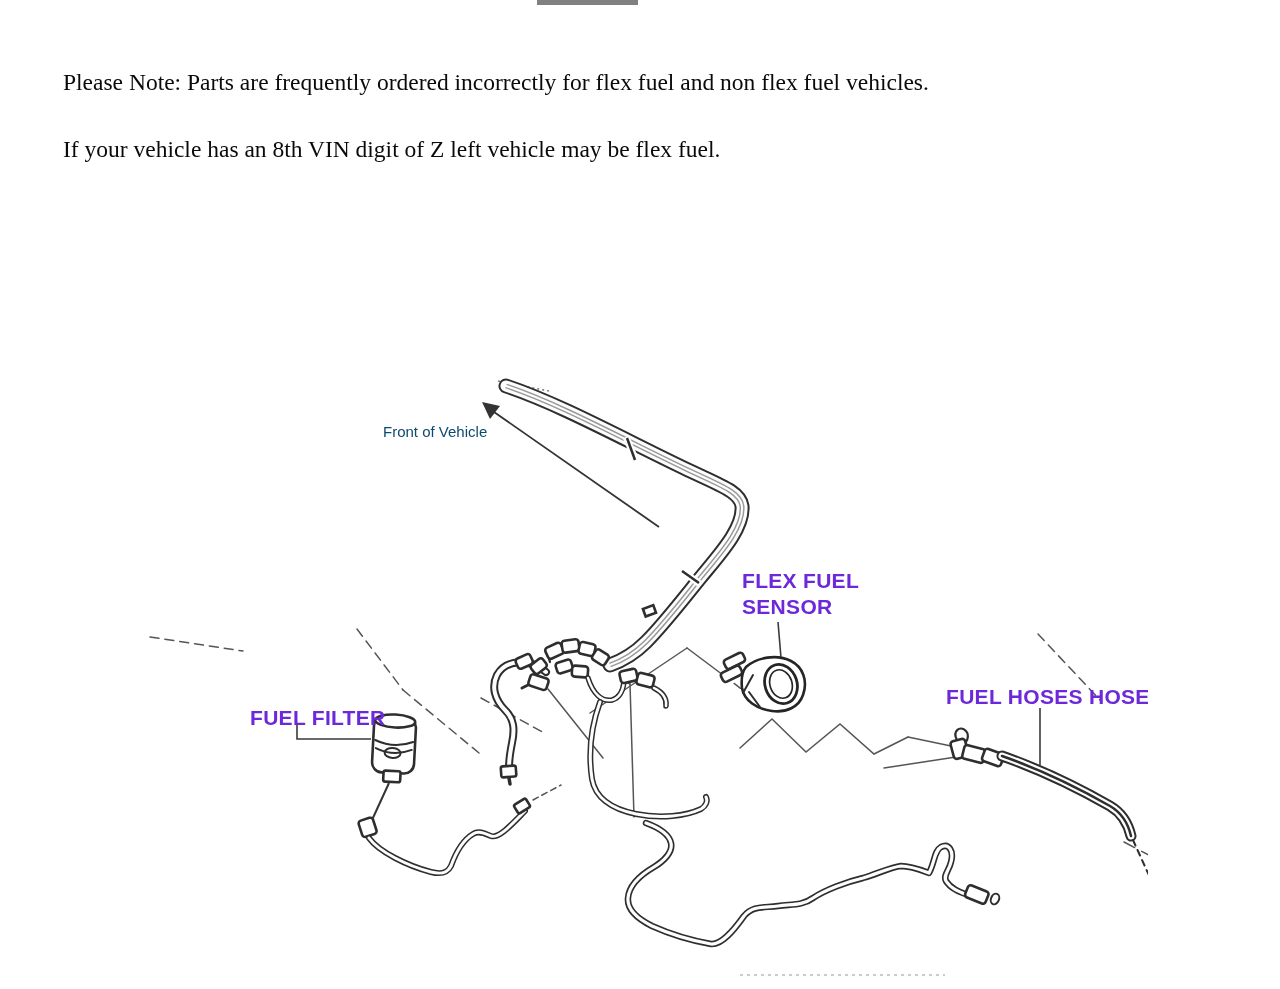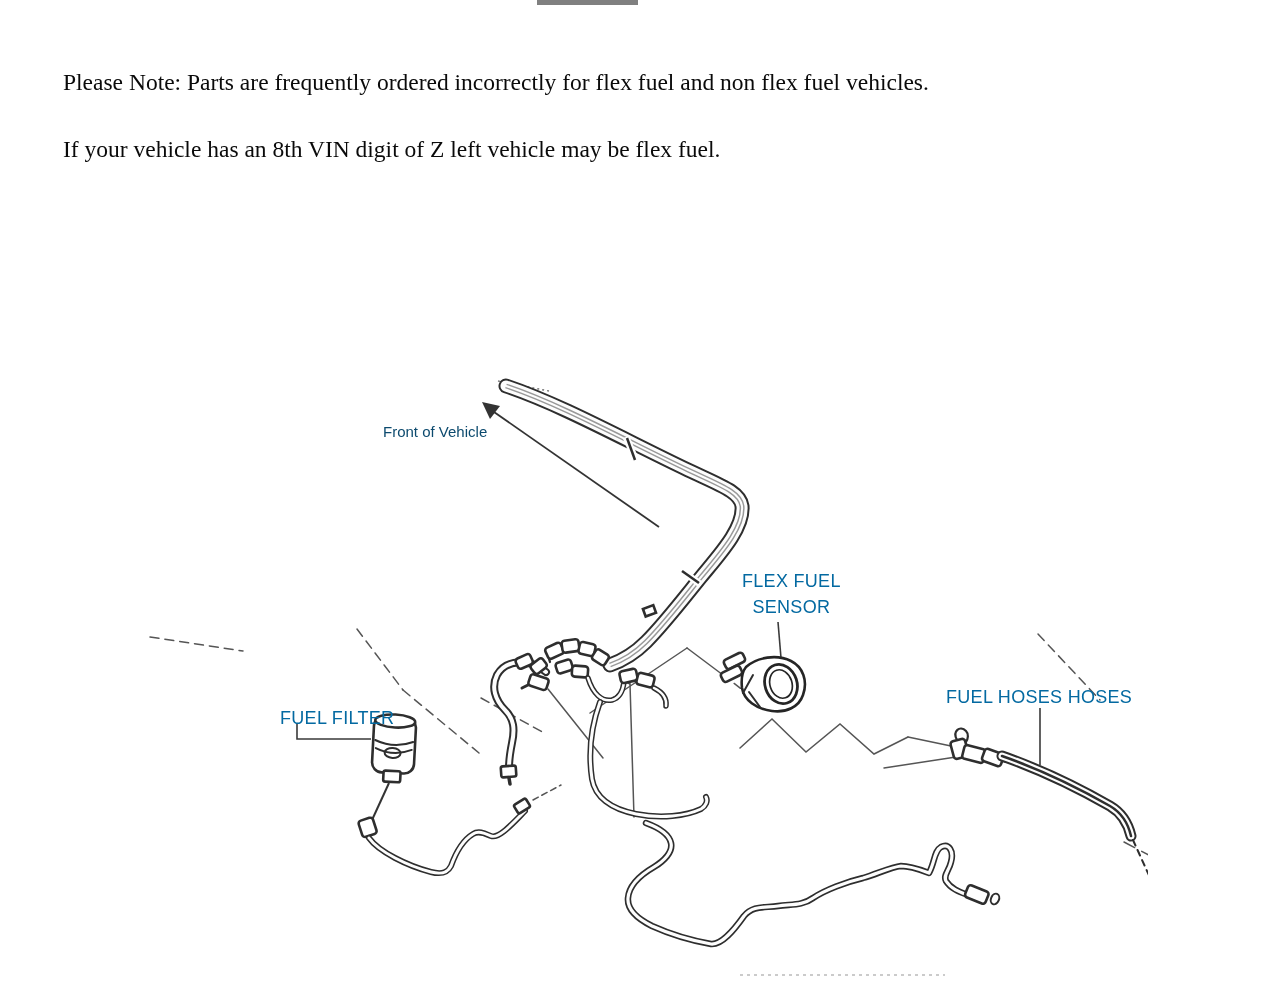--- a/index.html
+++ b/index.html
@@ -2,48 +2,47 @@
 <html><head>
 <meta charset="utf-8">
 <style>
   html,body{margin:0;padding:0;background:#fff;}
   .page{
     position:relative;
     width:1148px;height:989px;
     background:#ffffff;
     overflow:hidden;
     font-family:"Liberation Serif", serif;
-    text-align:center;
   }
   .topbar{
     position:absolute;left:537px;top:0;width:101px;height:5px;
     background:#808080;
   }
   .note{
     position:absolute;left:63px;
     font-family:"Liberation Serif", serif;
     font-size:23.5px;line-height:36px;color:#0a0a0a;
     white-space:nowrap;
   }
   #p1{top:64px;}
   #p2{top:131px;}
   #p3{top:194px;}
   #p4{top:297px;}
   .diagram-label{
     position:absolute;
     font-family:"Liberation Sans", sans-serif;
-    font-weight:400;font-size:18px;line-height:26px;
-    color:#0369a1;letter-spacing:0.3px;white-space:nowrap;
+    font-weight:700;font-size:21px;line-height:26px;
+    color:#6d28d9;letter-spacing:0.3px;white-space:nowrap;
   }
   #lbl-front{
     font-weight:400;font-size:15px;color:#0c4a6e;letter-spacing:0;
     left:383px;top:419px;
   }
   #lbl-sensor{left:742px;top:568px;}
-  #lbl-filter{left:250px;top:705px;margin-left:30px;}
+  #lbl-filter{left:250px;top:705px;}
   #lbl-hoses{left:946px;top:684px;}
   svg{position:absolute;left:0;top:0;}
   .ink{stroke:#2e2e2e;fill:none;stroke-linecap:round;stroke-linejoin:round;}
   .white{stroke:#fdfdfd;fill:none;stroke-linecap:round;stroke-linejoin:round;}
   .thin{stroke:#555;fill:none;stroke-width:1.5;stroke-linecap:round;}
   .leader{stroke:#3a3a3a;fill:none;stroke-width:1.6;}
   .part{fill:#ffffff;stroke:#2e2e2e;stroke-width:2.6;}
 </style>
 </head>
 <body>

